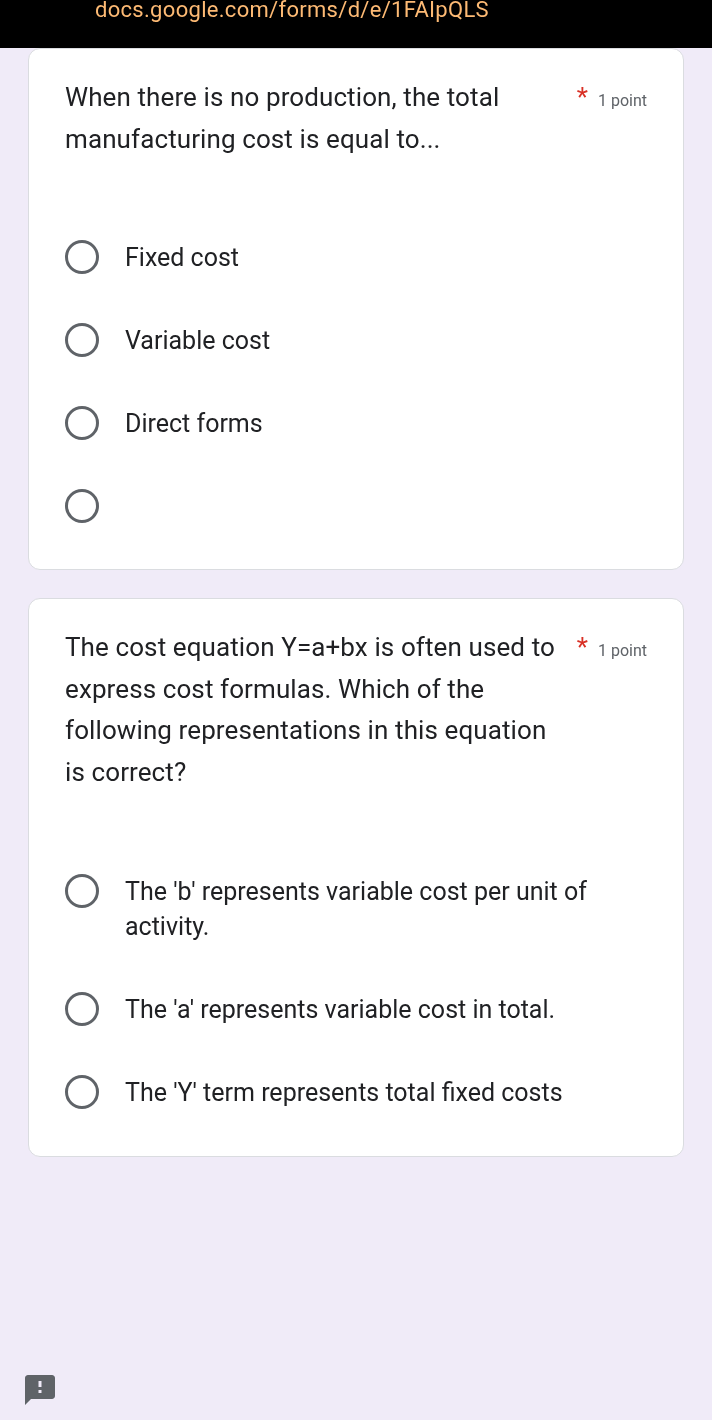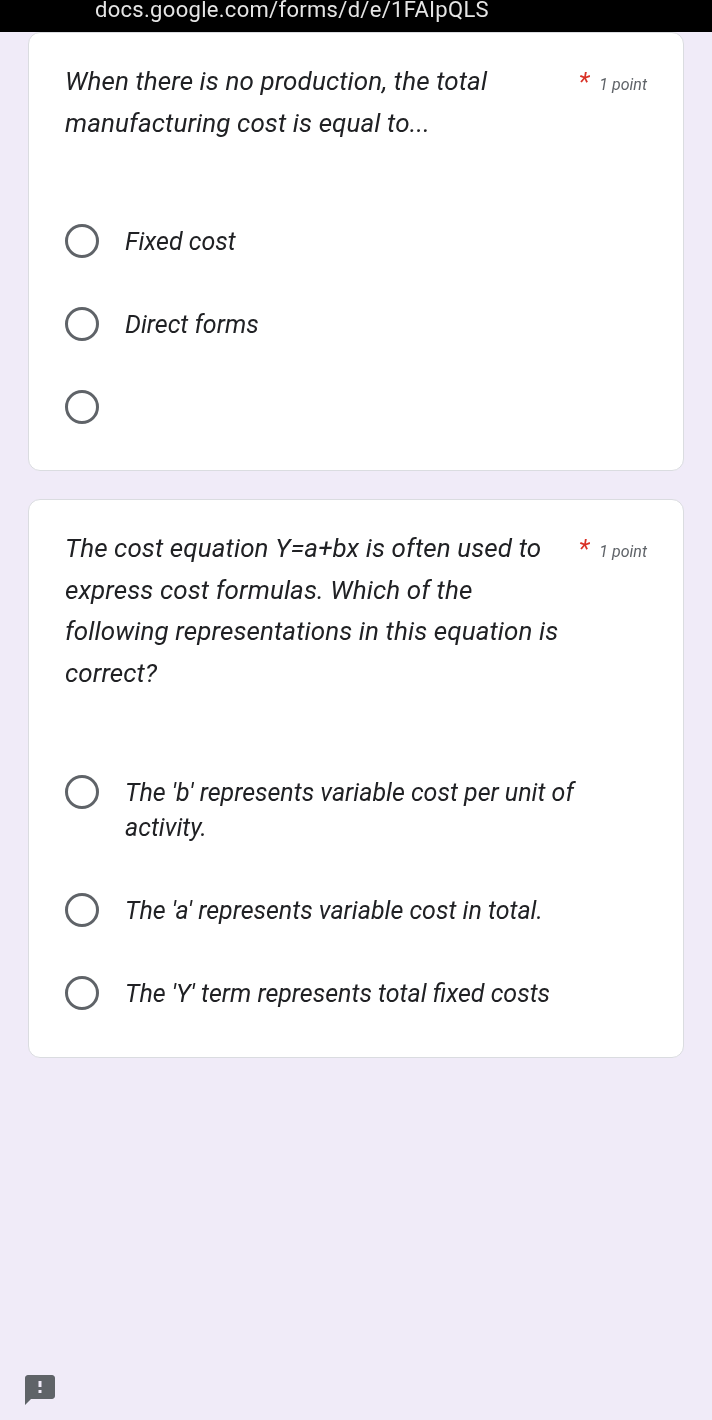--- a/index.html
+++ b/index.html
@@ -6,32 +6,31 @@
   body {
     font-family: Roboto, Arial, sans-serif;
     background: #f0ebf8;
     width: 712px;
     height: 1420px;
     overflow: hidden;
     position: relative;
   }
   .urlbar {
     background: #000;
-    color: #e5e5e5;
+    color: #fdba74;
     font-size: 22px;
     padding: 0 0 8px 95px;
-    height: 32px;
+    height: 48px;
     line-height: 20px;
     letter-spacing: 0.3px;
     white-space: nowrap;
     overflow: hidden;
   }
   .page {
     padding: 0 28px 28px 28px;
-    font-style: italic;
   }
   .card {
     background: #fff;
     border: 1px solid #dadce0;
     border-radius: 12px;
     padding: 28px 36px 36px 36px;
     margin-bottom: 28px;
   }
   .q-head {
     display: flex;
@@ -110,20 +109,24 @@
         <span class="points">1 point</span>
       </div>
     </div>
     <div class="options">
       <div class="option">
         <span class="radio"></span>
         <span class="opt-label">Fixed cost</span>
       </div>
       <div class="option">
         <span class="radio"></span>
+        <span class="opt-label">Variable cost</span>
+      </div>
+      <div class="option">
+        <span class="radio"></span>
         <span class="opt-label">Direct forms</span>
       </div>
       <div class="option">
         <span class="radio"></span>
       </div>
     </div>
   </div>
 
   <div class="card">
     <div class="q-head">

